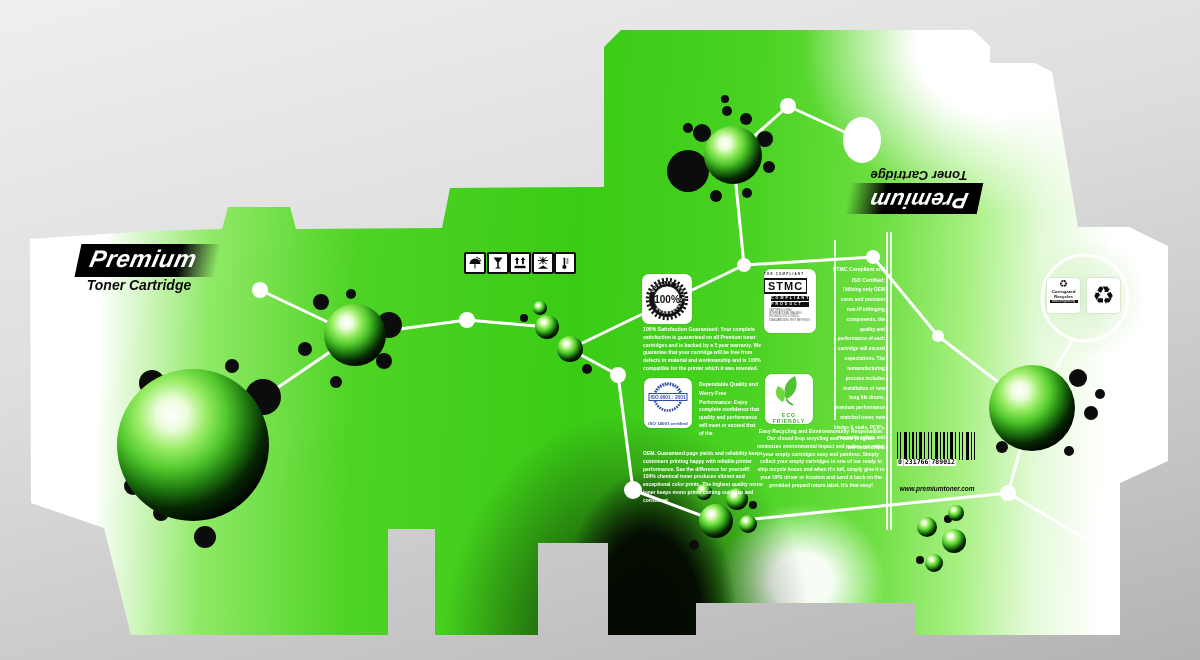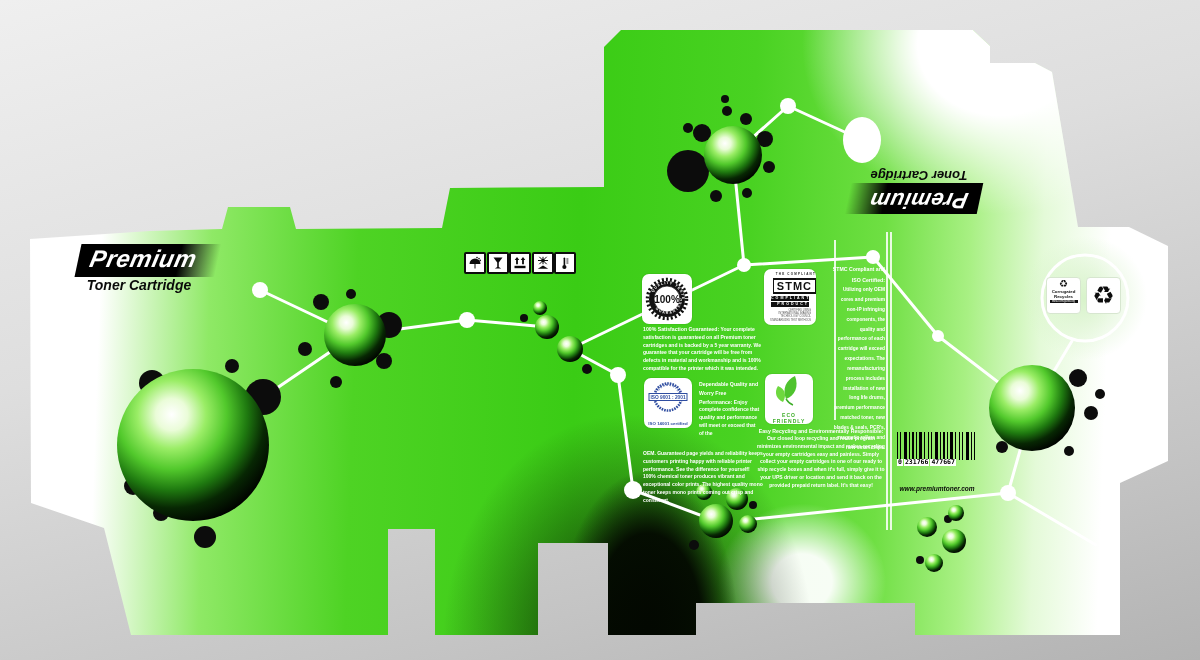--- a/index.html
+++ b/index.html
@@ -34,21 +34,21 @@
   .plogo.flip{transform:rotate(180deg);}
   .plogo.flip .pbar span{font-size:22px;}
   .plogo.flip .psub{font-size:13px;}
   
   .hicons{position:absolute;left:464px;top:252px;display:flex;z-index:3;}
   .hicon{width:18px;height:18px;background:#fff;border:2px solid #0c0c0c;border-radius:2px;margin-right:0.5px;
     display:flex;align-items:center;justify-content:center;}
   
   .card{position:absolute;background:#fff;border-radius:7px;z-index:3;box-shadow:0 0 0 1px rgba(0,0,0,0.05);}
   .seal{left:642px;top:274px;width:50px;height:50px;display:flex;align-items:center;justify-content:center;}
-  .stmc{left:764px;top:269px;width:52px;height:56px;text-align:right;padding-top:3px;box-sizing:border-box;}
+  .stmc{left:764px;top:269px;width:52px;height:64px;text-align:left;padding-top:3px;box-sizing:border-box;}
   .stmc-pre{font-size:3px;font-weight:bold;letter-spacing:1.2px;color:#222;}
   .stmc-box{display:inline-block;border:1.5px solid #111;border-top:2.5px solid #111;border-bottom:2.5px solid #111;
     font-weight:bold;font-size:11px;letter-spacing:1px;color:#111;padding:0 3px;margin:1px 0;line-height:1.1;}
   .stmc-bar{background:#111;color:#fff;font-size:3.6px;font-weight:bold;letter-spacing:2px;
     width:38px;margin:0.8px auto;padding:0.6px 0;}
   .stmc-foot{font-size:2.6px;color:#555;line-height:1.3;width:42px;margin:1.5px auto 0;}
   .iso{left:644px;top:378px;width:48px;height:50px;text-align:center;}
   .iso-cap{font-size:4.4px;font-weight:bold;color:#2f4da0;margin-top:-1px;}
   .eco{left:765px;top:374px;width:48px;height:50px;text-align:center;}
   .eco-txt{font-size:5px;font-weight:bold;color:#3fae2a;letter-spacing:1px;line-height:1.25;margin-top:-2px;}
@@ -308,21 +308,21 @@
   <div class="txt recy">
     <span class="b">Easy Recycling and Environmentally Responsible:</span>
     <span>Our closed loop recycling and reuse program minimizes environmental impact and makes recycling your empty cartridges easy and painless. Simply collect your empty cartridges in one of our ready to ship recycle boxes and when it's full, simply give it to your UPS driver or location and send it back on the provided prepaid return label. It's that easy!</span>
   </div>
 
   <div class="barcode">
     <div class="bars"></div>
     <div class="bdigits">
       <span>0</span>
       <span>231766</span>
-      <span>477667</span>
+      <span>789012</span>
     </div>
   </div>
   <div class="site">www.premiumtoner.com</div>
 
   <div class="rbadge corr">
     <div class="corr-sym">♻</div>
     <div class="corr-txt"><span>Corrugated</span><br><span>Recycles</span></div>
     <div class="corr-url">www.corrugated.org</div>
   </div>
   <div class="rbadge recyc">

